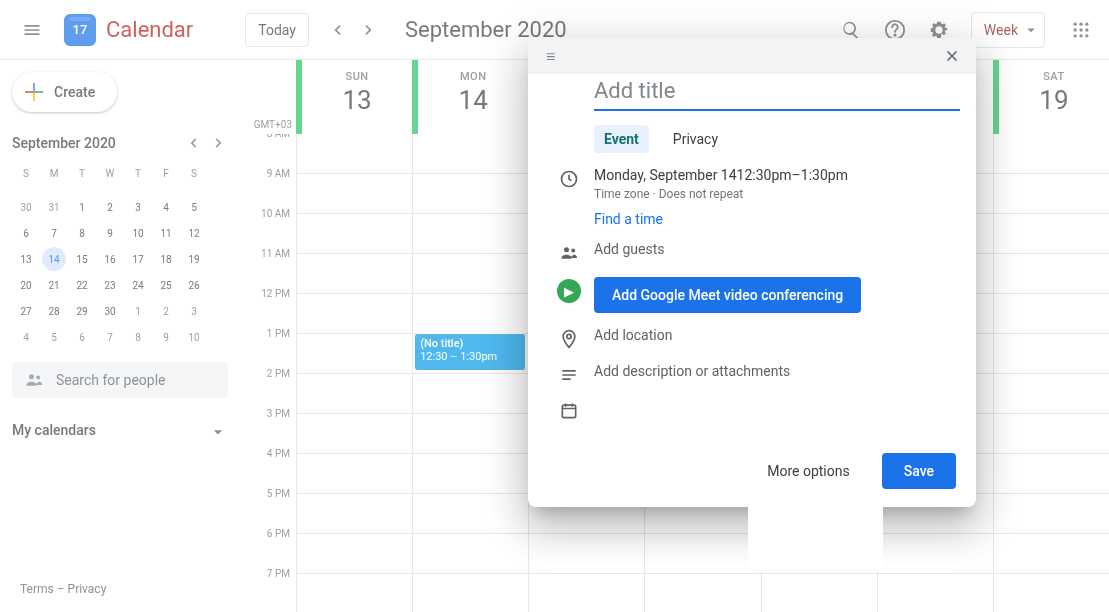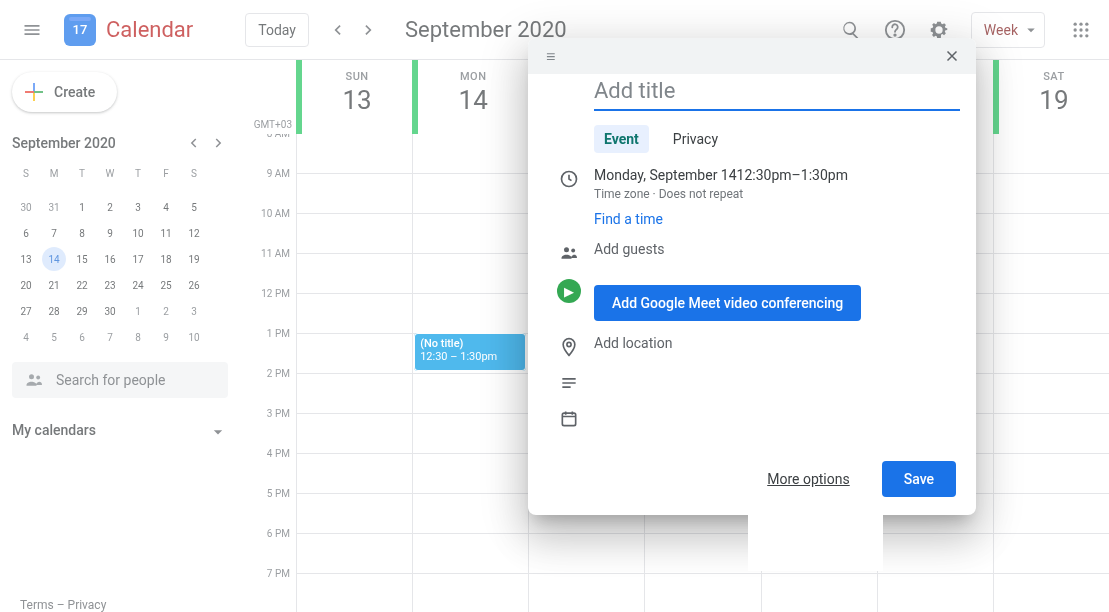--- a/index.html
+++ b/index.html
@@ -36,21 +36,21 @@
 .mc-nav { display: flex; gap: 8px; color: #5f6368; }
 .mc-grid { display: grid; grid-template-columns: repeat(7, 28px); grid-auto-rows: 26px; margin-top: 8px; font-size: 10px; }
 .mc-dow { color: #70757a; display: flex; align-items: center; justify-content: center; }
 .mc-day { display: flex; align-items: center; justify-content: center; color: #3c4043; cursor: pointer; border-radius: 50%; width: 24px; height: 24px; margin: 1px auto; text-align: right; }
 .mc-day.other { color: #70757a; }
 .mc-day.selected { background: #d2e3fc; color: #1967d2; }
 
 .search-people { margin-top: 12px; display: flex; align-items: center; gap: 12px; background: #f1f3f4; border-radius: 4px; padding: 8px 12px; color: #5f6368; font-size: 14px; cursor: pointer; text-align: center; }
 .cal-section { margin-top: 18px; display: flex; align-items: flex-start; padding: 6px 0; cursor: pointer; }
 .cal-section-title { flex: 1; font-size: 14px; font-weight: 500; color: #3c4043; }
-.footer-links { position: absolute; left: 20px; bottom: 0; font-size: 12px; color: #5f6368; }
+.footer-links { position: absolute; left: 20px; bottom: 16px; font-size: 12px; color: #5f6368; }
 
 .main { flex: 1; display: flex; flex-direction: column; overflow: hidden; }
 .day-hdr { display: flex; height: 74px; }
 .tz-col { width: 48px; font-size: 10px; color: #70757a; display: flex; align-items: flex-end; justify-content: flex-end; padding: 0 4px 4px 0; }
 .day-cols { flex: 1; display: flex; }
 .day-col-hdr { flex: 1; text-align: center; border-left: 6px solid #22c55e; padding-top: 10px; }
 .dow { font-size: 11px; color: #70757a; font-weight: 500; letter-spacing: 0.5px; }
 .daynum { font-size: 26px; color: #3c4043; margin-top: 2px; }
 .grid { flex: 1; display: flex; overflow: hidden; }
 .time-col { width: 48px; }
@@ -72,25 +72,25 @@
 .tabs { margin-left: 50px; margin-top: 14px; display: flex; gap: 14px; align-items: center; }
 .tab { font-size: 14px; color: #3c4043; cursor: pointer; padding: 6px 10px; border-radius: 4px; }
 .tab.active { background: #e8f0fe; color: #0f766e; font-weight: 700; }
 .row { display: flex; align-items: flex-start; margin-top: 14px; }
 .row-icon { width: 50px; color: #5f6368; display: flex; justify-content: center; padding-top: 2px; flex-shrink: 0; }
 .row-body { flex: 1; font-size: 14px; color: #3c4043; }
 .time-line { display: flex; gap: 0; }
 .sub-line { font-size: 12px; color: #70757a; margin-top: 4px; }
 .link { color: #1a73e8; cursor: pointer; margin-top: 10px; display: inline-block; }
 .ghost { color: #5f6368; cursor: pointer; }
-.meet-btn { background: #1a73e8; color: #fff; border: none; border-radius: 4px; padding: 10px 18px; font-size: 14px; font-family: inherit; font-weight: 500; cursor: pointer; margin-top: 8px; }
+.meet-btn { background: #1a73e8; color: #fff; border: none; border-radius: 4px; padding: 10px 18px; font-size: 14px; font-family: inherit; font-weight: 500; cursor: pointer; }
 .meet-icon { width: 24px; height: 24px; background: #34a853; border-radius: 50%; display: flex; align-items: center; justify-content: center; color: #fff; font-size: 13px; }
 .owner-dot { display: inline-block; width: 12px; height: 12px; border-radius: 50%; background: #039be5; margin-left: 6px; vertical-align: middle; }
 .modal-actions { display: flex; justify-content: flex-end; gap: 18px; align-items: center; margin-top: 32px; padding-right: 4px; }
-.more-opt { background: #fff; font-size: 14px; color: #3c4043; cursor: pointer; border: none; font-family: inherit; padding: 8px 14px; text-decoration: underline; }
+.more-opt { background: #fff; font-size: 14px; color: #3c4043; cursor: pointer; border: none; font-family: inherit; padding: 8px 14px; }
 .save-btn { background: #1a73e8; color: #fff; border: none; border-radius: 4px; padding: 10px 22px; font-size: 14px; font-family: inherit; font-weight: 500; cursor: pointer; }
 svg { display: block; }
 .highlight-box { position: absolute; z-index: 20; background: #fff; box-shadow: 0 0 0 6px #fff; left: 754px; top: 503px; width: 123px; height: 62px; pointer-events: none; }
 </style>
 </head>
 <body>
 
 <div class="header">
   <div class="menu-btn">
     <svg width="20" height="20" viewBox="0 0 24 24" fill="#5f6368">
@@ -470,20 +470,21 @@
           </svg>
         </div>
       <div class="row-body ghost">Add location</div>
     </div>
     <div class="row">
       <div class="row-icon">
           <svg width="20" height="20" viewBox="0 0 24 24" fill="#5f6368">
             <path d="M4 6h16v2H4zM4 11h16v2H4zM4 16h10v2H4z"></path>
           </svg>
         </div>
+      <div class="row-body ghost">Add description or attachments</div>
     </div>
     <div class="row">
       <div class="row-icon">
           <svg width="20" height="20" viewBox="0 0 24 24" fill="none" stroke="#5f6368" stroke-width="2">
             <rect x="4" y="5" width="16" height="15" rx="2"></rect>
             <path d="M4 9h16M8 3v4M16 3v4"></path>
           </svg>
         </div>
     </div>
     <div class="modal-actions">

